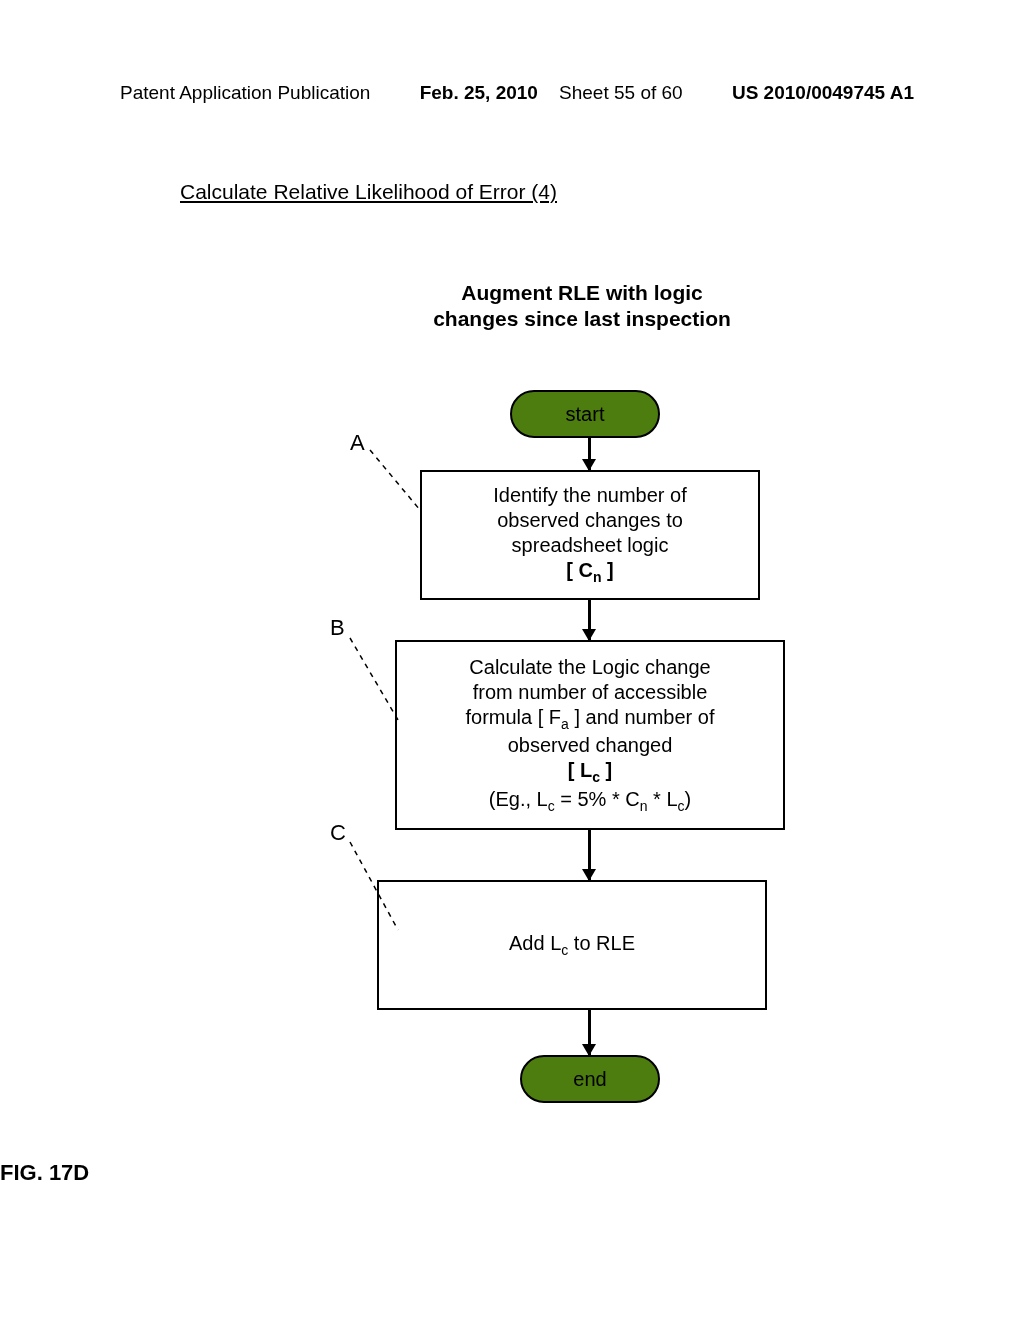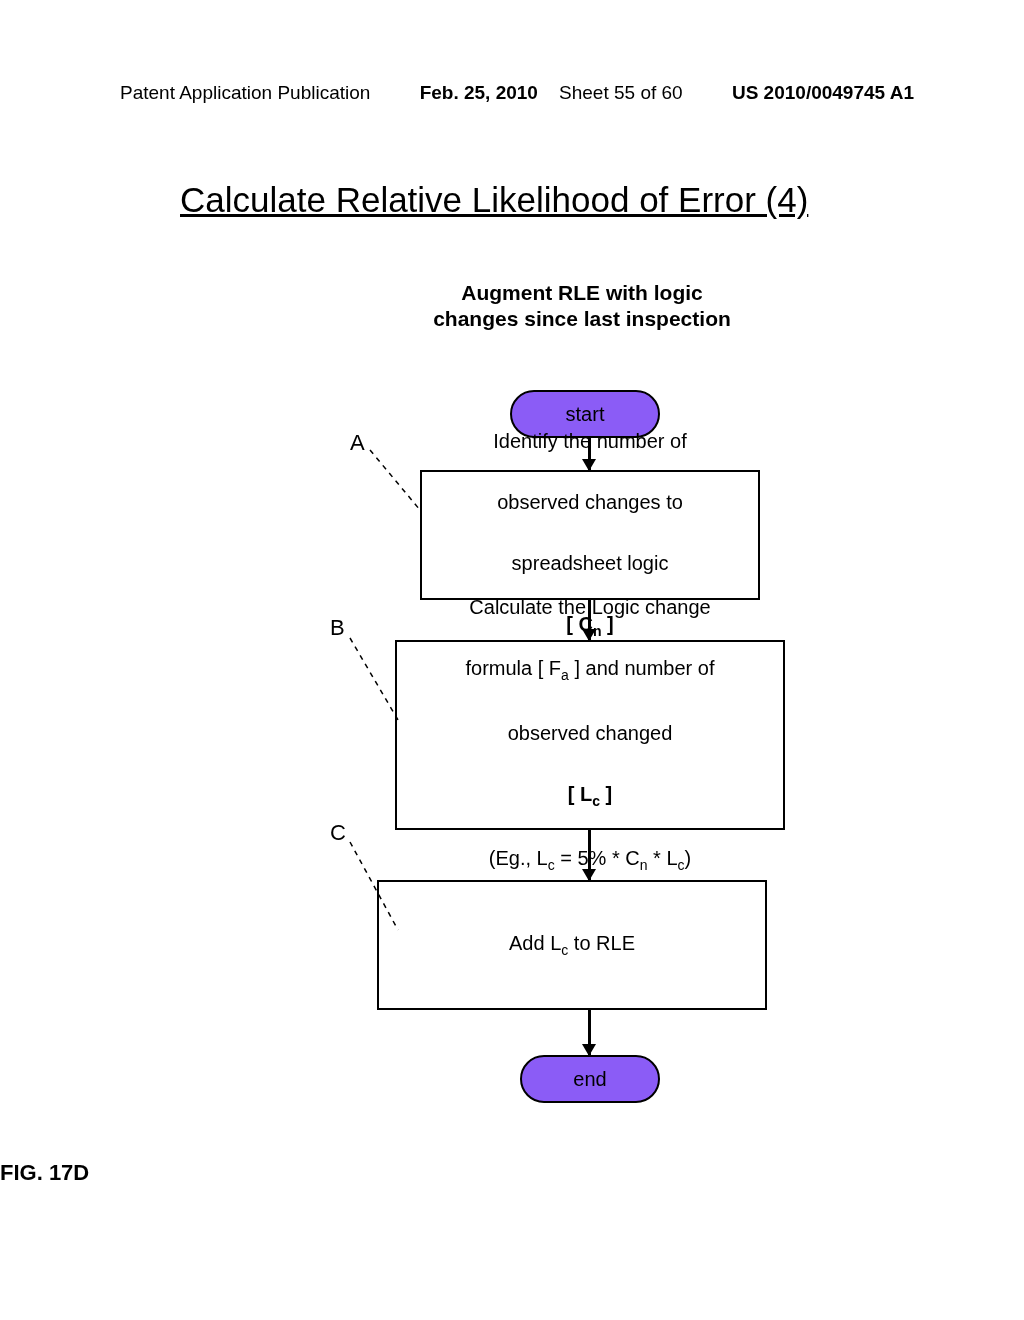--- a/index.html
+++ b/index.html
@@ -27,21 +27,21 @@
     font-size: 19px;
   }
   .header-left { font-weight: 400; }
   .header-center { font-weight: 700; }
   .header-sheet { font-weight: 400; }
   .header-right { font-weight: bold; }
   .section-title {
     position: absolute;
     top: 180px;
     left: 180px;
-    font-size: 35px;
+    font-size: 21px;
     text-decoration: underline;
   }
   .subtitle {
     position: absolute;
     top: 280px;
     left: 432px;
     width: 300px;
     text-align: center;
     font-size: 21px;
     font-weight: bold;
@@ -56,21 +56,21 @@
   }
   .terminator {
     position: absolute;
     border: 2.5px solid #000;
     border-radius: 26px;
     height: 48px;
     display: flex;
     align-items: center;
     justify-content: center;
     font-size: 20px;
-    background: #8b5cf6;
+    background: #4d7c0f;
     box-sizing: border-box;
   }
   .terminator.start {
     left: 510px; top: 390px; width: 150px;
   }
   .terminator.end {
     left: 520px; top: 1055px; width: 140px;
   }
   .box {
     position: absolute;
@@ -78,21 +78,20 @@
     background: #fff;
     text-align: center;
     display: flex;
     flex-direction: column;
     align-items: center;
     justify-content: center;
     font-size: 20px;
     line-height: 1.25;
     padding: 8px 12px;
     box-sizing: border-box;
-    gap: 36px;
   }
   .box-a { left: 420px; top: 470px; width: 340px; height: 130px; }
   .box-b { left: 395px; top: 640px; width: 390px; height: 190px; }
   .box-c { left: 377px; top: 880px; width: 390px; height: 130px; }
   .sub { font-size: 14px; vertical-align: sub; }
   .arrow {
     position: absolute;
     width: 2.5px;
     background: #000;
   }
@@ -163,20 +162,21 @@
       <div>Identify the number of</div>
       <div>observed changes to</div>
       <div>spreadsheet logic</div>
       <div>
         <b><span>[ C</span><span class="sub">n</span><span> ]</span></b>
       </div>
     </div>
 
     <div class="box box-b">
       <div>Calculate the Logic change</div>
+      <div>from number of accessible</div>
       <div>
         <span>formula [ F</span><span class="sub">a</span><span> ] and number of</span>
       </div>
       <div>observed changed</div>
       <div>
         <b><span>[ L</span><span class="sub">c</span><span> ]</span></b>
       </div>
       <div>
         <span>(Eg., L</span><span class="sub">c</span><span> = 5% * C</span><span class="sub">n</span><span> * L</span><span class="sub">c</span><span>)</span>
       </div>

